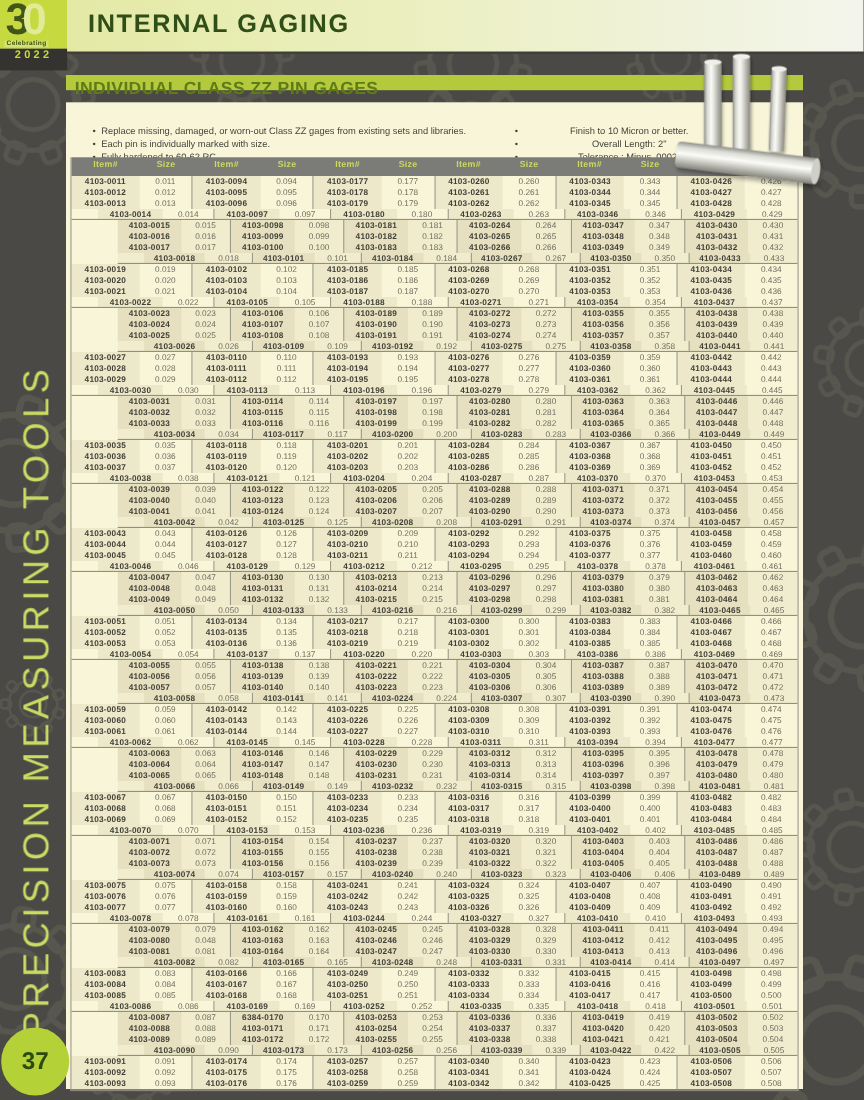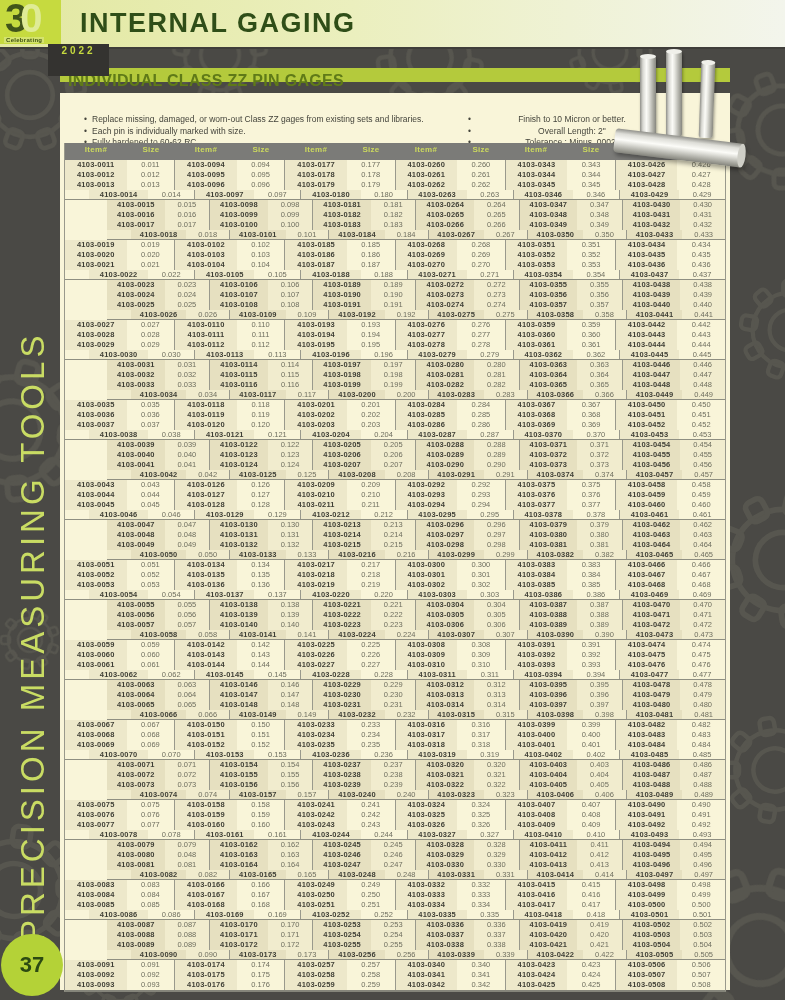--- a/index.html
+++ b/index.html
@@ -11,35 +11,35 @@
   
   .gearlayer{position:absolute;left:0;top:0;width:785px;height:1000px;z-index:0;color:#5c5b53;}
   
   .top-band{
     position:absolute;left:0;top:0;width:785px;height:47px;z-index:2;
     background:linear-gradient(90deg,#e2e8a0 0%,#ebefbe 45%,#f3f5ec 100%);
     border-bottom:2px solid #3f3e3a;
   }
   .page-title{
     position:absolute;left:80px;top:8px;
-    font-size:27px;font-weight:bold;letter-spacing:1.5px;color:#2f4e18;
+    font-size:23px;font-weight:bold;letter-spacing:1.5px;color:#2f4e18;
   }
   
   .logo{position:absolute;left:0;top:0;width:61px;height:58px;z-index:3;}
   .logo-top{position:relative;width:61px;height:44px;background:#c6da3f;overflow:hidden;}
   .logo-num{position:absolute;left:5px;top:-4px;font-size:40px;font-weight:bold;line-height:44px;}
   .logo-d1{color:#41541a;}
   .logo-d2{color:#dfeb96;margin-left:-7px;}
   .logo-celebrating{
     position:absolute;left:4px;bottom:1px;font-size:6px;font-weight:bold;color:#3d5012;
     background:rgba(255,255,255,0.25);padding:0 2px;letter-spacing:0.3px;
   }
   .logo-bottom{
-    width:61px;height:32px;background:#343330;color:#c6da3f;
-    font-size:10px;font-weight:bold;letter-spacing:3px;text-align:center;line-height:14px;margin-left:48px;
+    width:61px;height:20px;background:#343330;color:#c6da3f;
+    font-size:10px;font-weight:bold;letter-spacing:3px;text-align:center;line-height:14px;
   }
   
   .section-bar{
     position:absolute;left:60px;top:68px;width:670px;height:14px;z-index:2;
     background:#b4ca3c;
   }
   .section-title{
     padding-left:8px;font-size:16px;font-weight:bold;letter-spacing:0.3px;
     color:#5f7a18;line-height:25px;
   }
@@ -1243,21 +1243,21 @@
           <div class="c-item">4103-0335</div>
           <div class="c-size">0.335</div>
           <div class="c-item">4103-0418</div>
           <div class="c-size">0.418</div>
           <div class="c-item">4103-0501</div>
           <div class="c-size">0.501</div>
         </div>
         <div class="trow band">
           <div class="c-item">4103-0087</div>
           <div class="c-size">0.087</div>
-          <div class="c-item">4103-0170</div>
+          <div class="c-item">6384-0170</div>
           <div class="c-size">0.170</div>
           <div class="c-item">4103-0253</div>
           <div class="c-size">0.253</div>
           <div class="c-item">4103-0336</div>
           <div class="c-size">0.336</div>
           <div class="c-item">4103-0419</div>
           <div class="c-size">0.419</div>
           <div class="c-item">4103-0502</div>
           <div class="c-size">0.502</div>
         </div>

